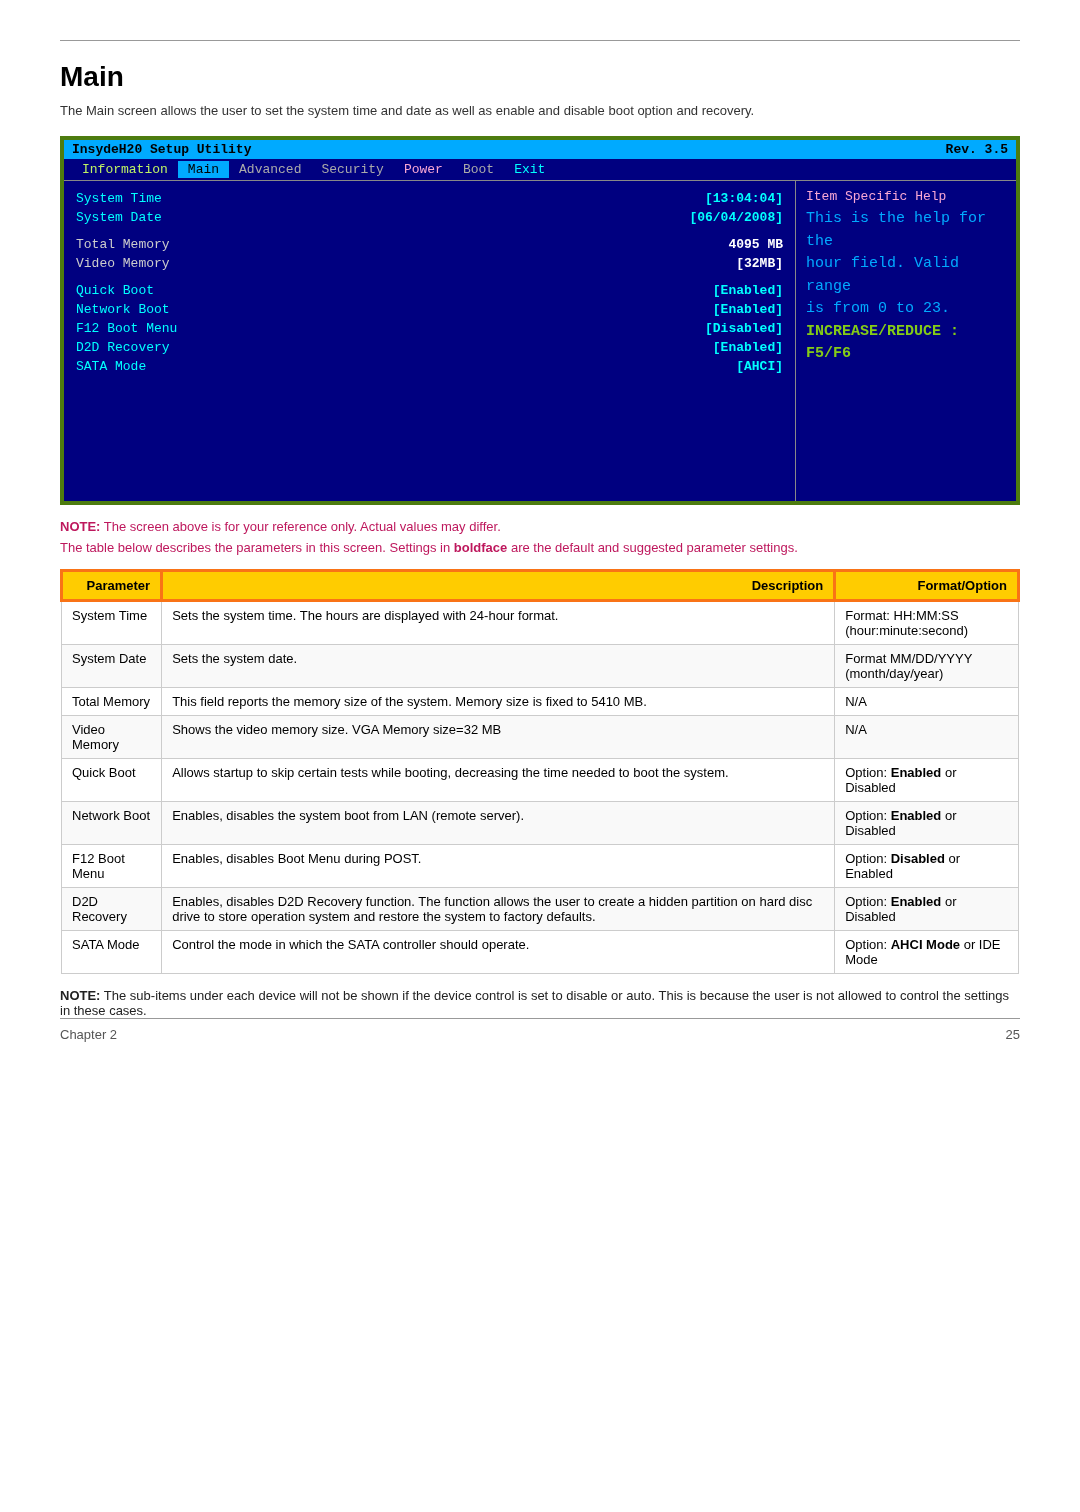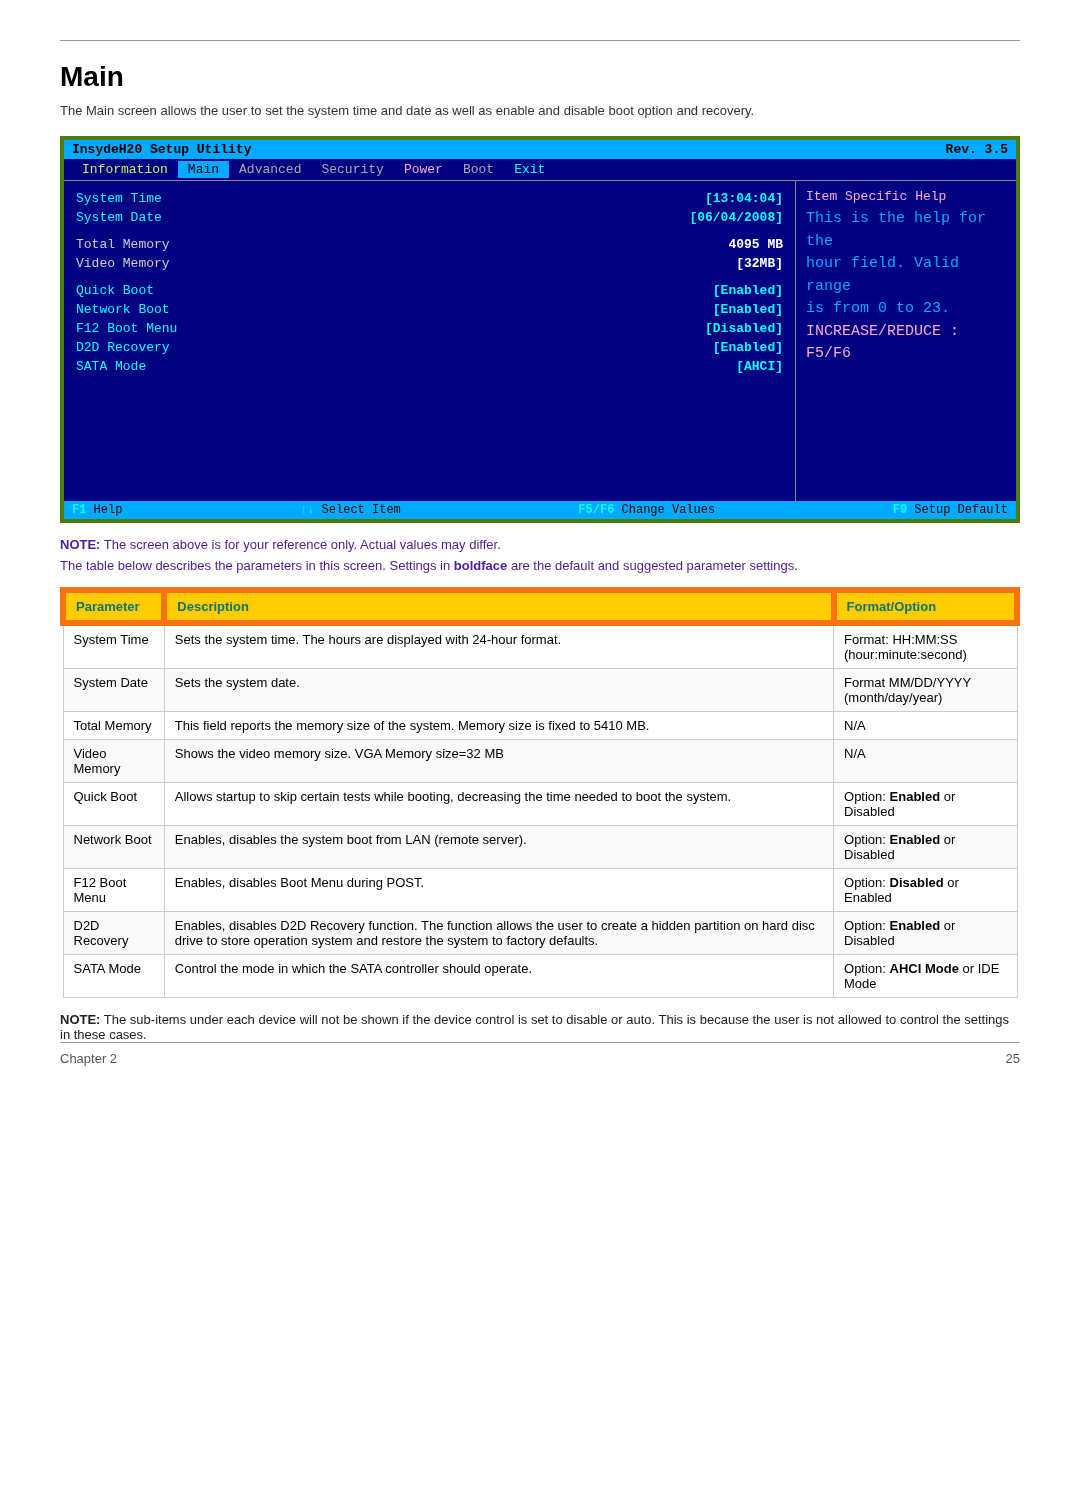--- a/index.html
+++ b/index.html
@@ -83,22 +83,22 @@
       color: #f9a8d4;
       font-size: 13px;
       margin-bottom: 4px;
     }
     .bios-help-text {
       color: #00aaff;
       font-size: 15px;
       line-height: 1.5;
     }
     .bios-help-text .highlight {
-      color: #f9a8d4;
-      font-weight: normal;
+      color: #84cc16;
+      font-weight: bold;
     }
     .bios-row {
       display: flex;
       justify-content: space-between;
       padding: 2px 0;
     }
     .bios-label {
       color: #aaaaaa;
       min-width: 180px;
     }
@@ -129,37 +129,37 @@
       background: #00aaff;
     }
     .footer-label {
       color: #000;
     }
 
     
     .note-text {
       font-size: 13px;
       margin-bottom: 6px;
-      color: #4c1d95;
+      color: #be185d;
     }
     .note-text strong { font-weight: bold; }
 
     
     .param-table {
       width: 100%;
       border-collapse: collapse;
       margin-top: 14px;
       font-size: 13px;
     }
     .param-table th {
       background: #ffcc00;
-      color: #0f766e;
-      border: 6px solid #f97316;
+      color: #000000;
+      border: 3px solid #f97316;
       padding: 6px 10px;
-      text-align: left;
+      text-align: right;
       font-weight: bold;
     }
     .param-table td {
       border: 1px solid #ccc;
       padding: 6px 10px;
       vertical-align: top;
     }
     .param-table tr:nth-child(even) td {
       background: #f9f9f9;
     }
@@ -261,26 +261,20 @@
       <div class="bios-help-title">Item Specific Help</div>
       <div class="bios-help-text">
         <span>This is the help for the</span><br>
         <span>hour field. Valid range</span><br>
         <span>is from 0 to 23.</span><br>
         <span class="highlight">INCREASE/REDUCE : F5/F6</span>
       </div>
     </div>
   </div>
 
-  <div class="footer-row1">
-    <span><span class="footer-key">F1</span> <span class="footer-label">Help</span></span>
-    <span><span class="footer-key">↑↓</span> <span class="footer-label">Select Item</span></span>
-    <span><span class="footer-key">F5/F6</span> <span class="footer-label">Change Values</span></span>
-    <span><span class="footer-key">F9</span> <span class="footer-label">Setup Default</span></span>
-  </div>
 </div>
 
 <p class="note-text"><strong>NOTE:</strong> The screen above is for your reference only. Actual values may differ.</p>
 <p class="note-text">The table below describes the parameters in this screen. Settings in <strong>boldface</strong> are the default and suggested parameter settings.</p>
 
 <table class="param-table">
   <thead>
     <tr>
       <th>Parameter</th>
       <th>Description</th>

